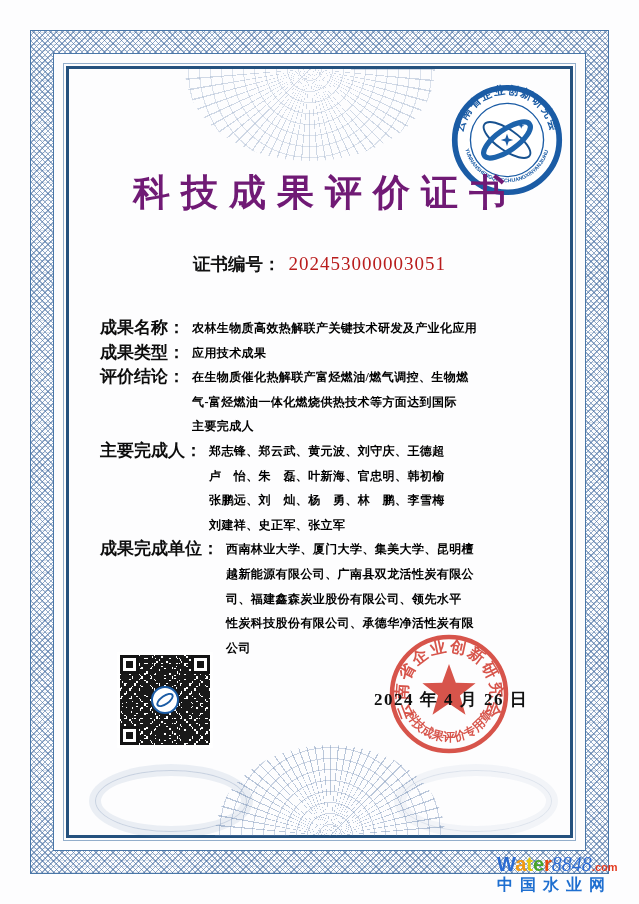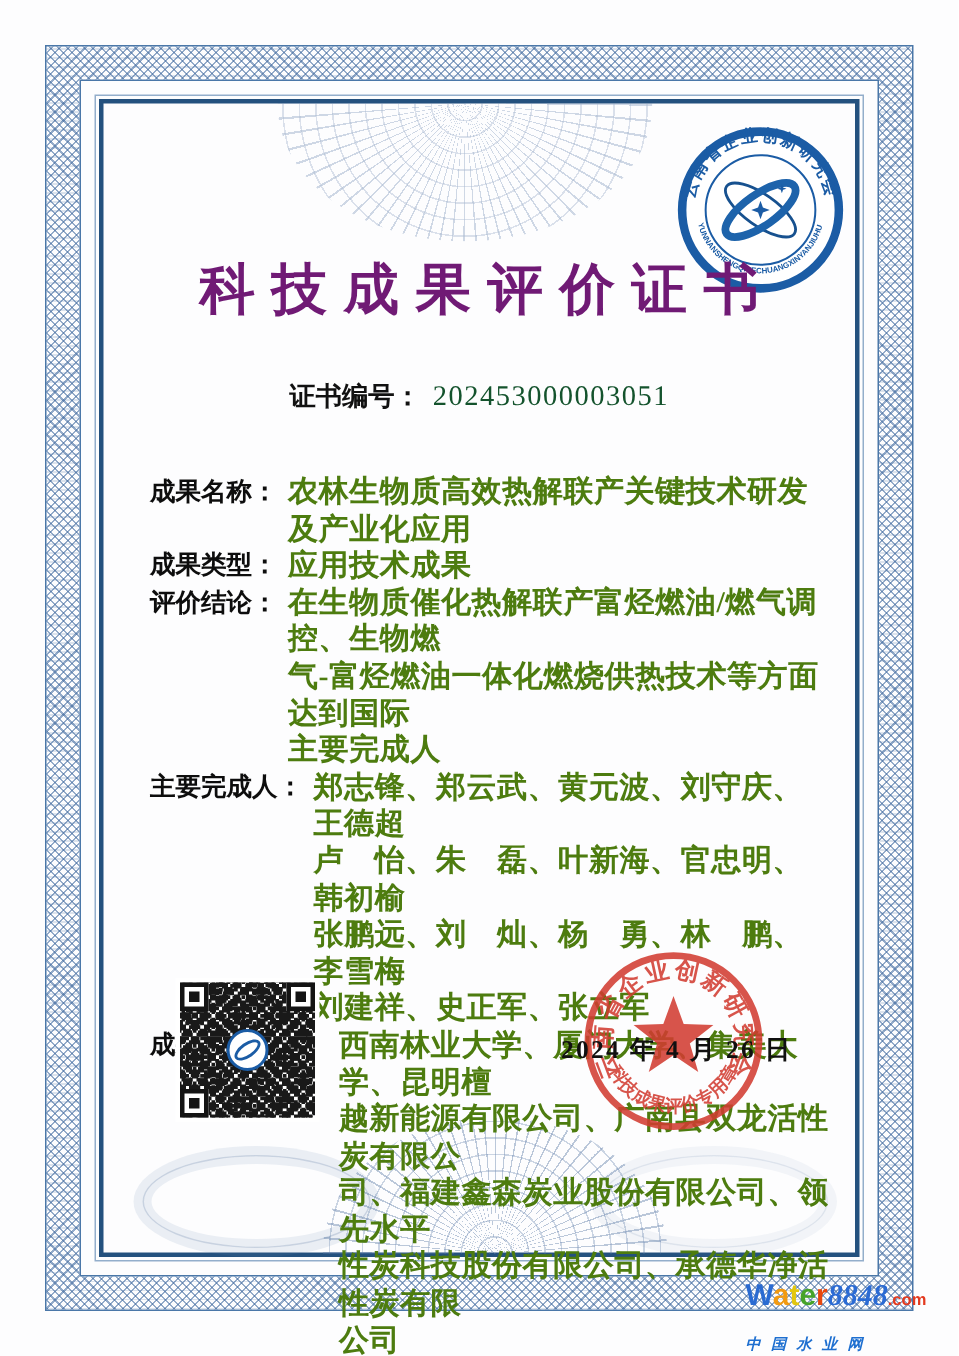--- a/index.html
+++ b/index.html
@@ -35,28 +35,28 @@
   .logo{position:absolute;left:450px;top:83px;width:114px;height:114px;}
 
   
   .title{position:absolute;left:0;right:0;top:168px;text-align:center;
          font-family:"Liberation Serif",serif;font-weight:700;font-size:37px;color:#701a75;
          letter-spacing:11px;text-indent:11px;}
 
   
   .cert-no{position:absolute;left:0;right:0;top:252px;text-align:center;font-size:0;}
   .cert-no .lbl{font-family:"Liberation Sans",sans-serif;font-weight:700;font-size:17.5px;color:#111;}
-  .cert-no .num{font-family:"Liberation Serif",serif;font-size:19px;color:#14532d;margin-left:8px;letter-spacing:1px;}
+  .cert-no .num{font-family:"Liberation Serif",serif;font-size:19px;color:#b91c1c;margin-left:8px;letter-spacing:1px;}
 
   
   .fields{position:absolute;left:100px;top:316px;width:455px;}
   .frow{display:flex;align-items:flex-start;}
   .flabel{white-space:nowrap;font-weight:700;font-size:17px;line-height:24.6px;color:#0d0d0d;margin-right:7px;}
-  .fvalue{font-family:"Liberation Serif",serif;font-weight:600;font-size:20px;line-height:24.6px;
-          color:#4d7c0f;white-space:pre-line;letter-spacing:.4px;}
+  .fvalue{font-family:"Liberation Serif",serif;font-weight:600;font-size:12px;line-height:24.6px;
+          color:#000000;white-space:pre-line;letter-spacing:.4px;}
 
   
   .qr{position:absolute;left:117px;top:652px;width:96px;height:96px;background:#fff;padding:3px;box-sizing:border-box;}
   .qr-noise{position:relative;width:100%;height:100%;
        background:
          repeating-conic-gradient(#191919 0% 25%, transparent 0% 50%) 0 0/8px 8px,
          repeating-conic-gradient(#191919 0% 25%, transparent 0% 50%) 2px 3px/11px 11px,
          repeating-conic-gradient(#191919 0% 25%, #ffffff 0% 50%) 1px 1px/5px 5px;}
   .finder{position:absolute;width:19px;height:19px;border:3px solid #141414;background:#fff;box-sizing:border-box;}
   .finder::after{content:"";position:absolute;inset:3px;background:#141414;}
@@ -68,23 +68,23 @@
 
   
   .seal{position:absolute;left:369px;top:614px;width:160px;height:160px;opacity:.87;z-index:4;}
   .date{position:absolute;left:0;width:639px;top:688px;z-index:5;text-align:center;
         font-family:"Liberation Serif",serif;font-weight:700;font-size:17px;color:#101010;letter-spacing:1.5px;}
   .date-inner{position:absolute;left:374px;}
 
   
   .wm{position:absolute;left:497px;top:854px;z-index:9;line-height:1;}
   .wm-brand{font-weight:700;font-size:20px;font-family:"Liberation Sans",sans-serif;}
-  .wm-suffix{font-family:"Liberation Serif",serif;font-style:italic;font-weight:700;font-size:20px;color:#2b6bd4;}
+  .wm-suffix{font-family:"Liberation Serif",serif;font-style:italic;font-weight:400;font-size:20px;color:#2b6bd4;}
   .wm-com{font-size:11px;font-weight:700;color:#e33a1f;}
-  .wm-site{margin-top:18px;font-weight:700;font-size:10px;color:#1e6fd0;letter-spacing:7px;font-style:italic;}
+  .wm-site{margin-top:3px;font-weight:700;font-size:16px;color:#1e6fd0;letter-spacing:7px;}
 </style>
 </head>
 <body>
 
 <div class="page">
 
   <div class="band"></div>
   <div class="band-hole"></div>
   <div class="frame-light"></div>
   <div class="frame"></div>

